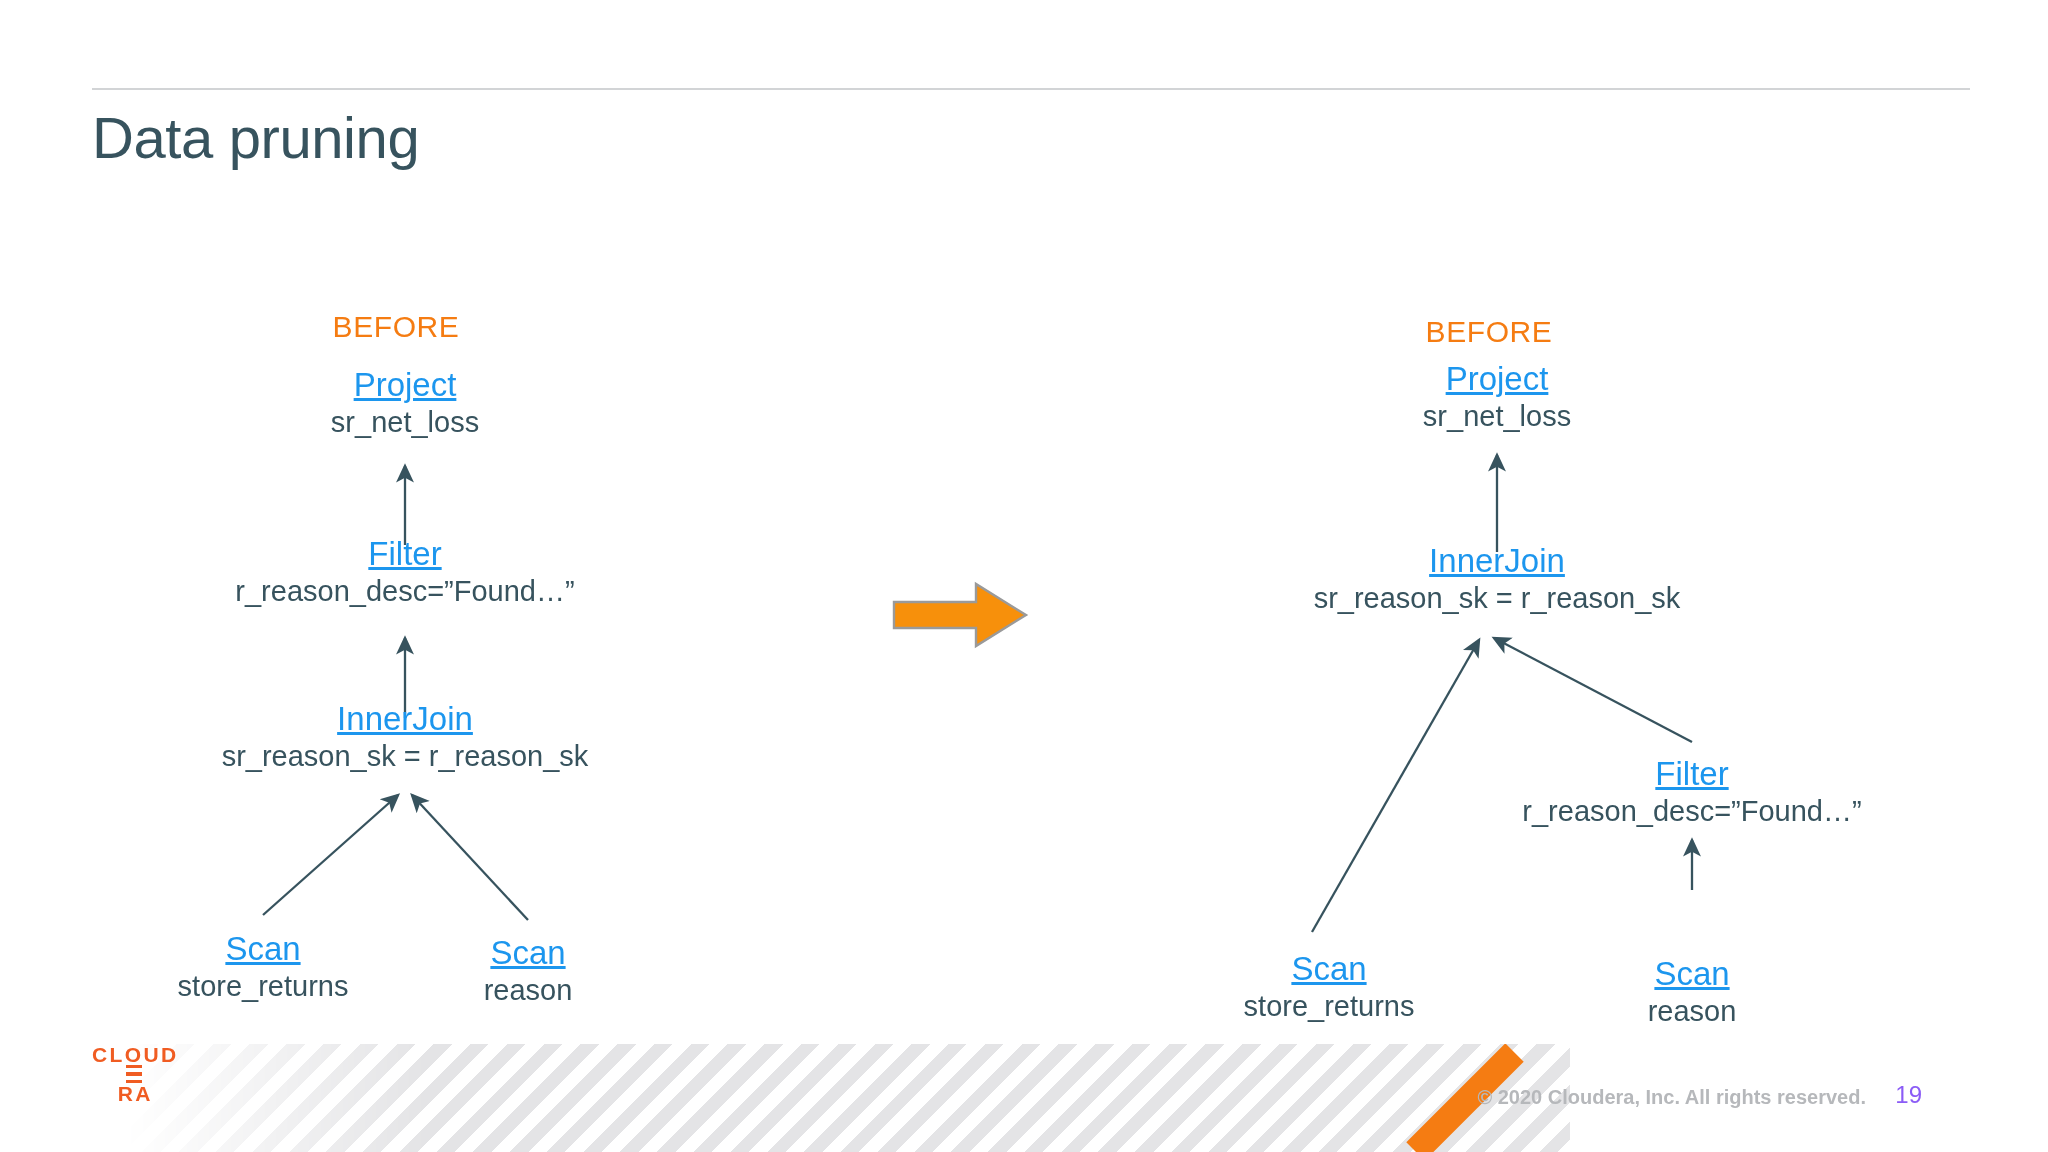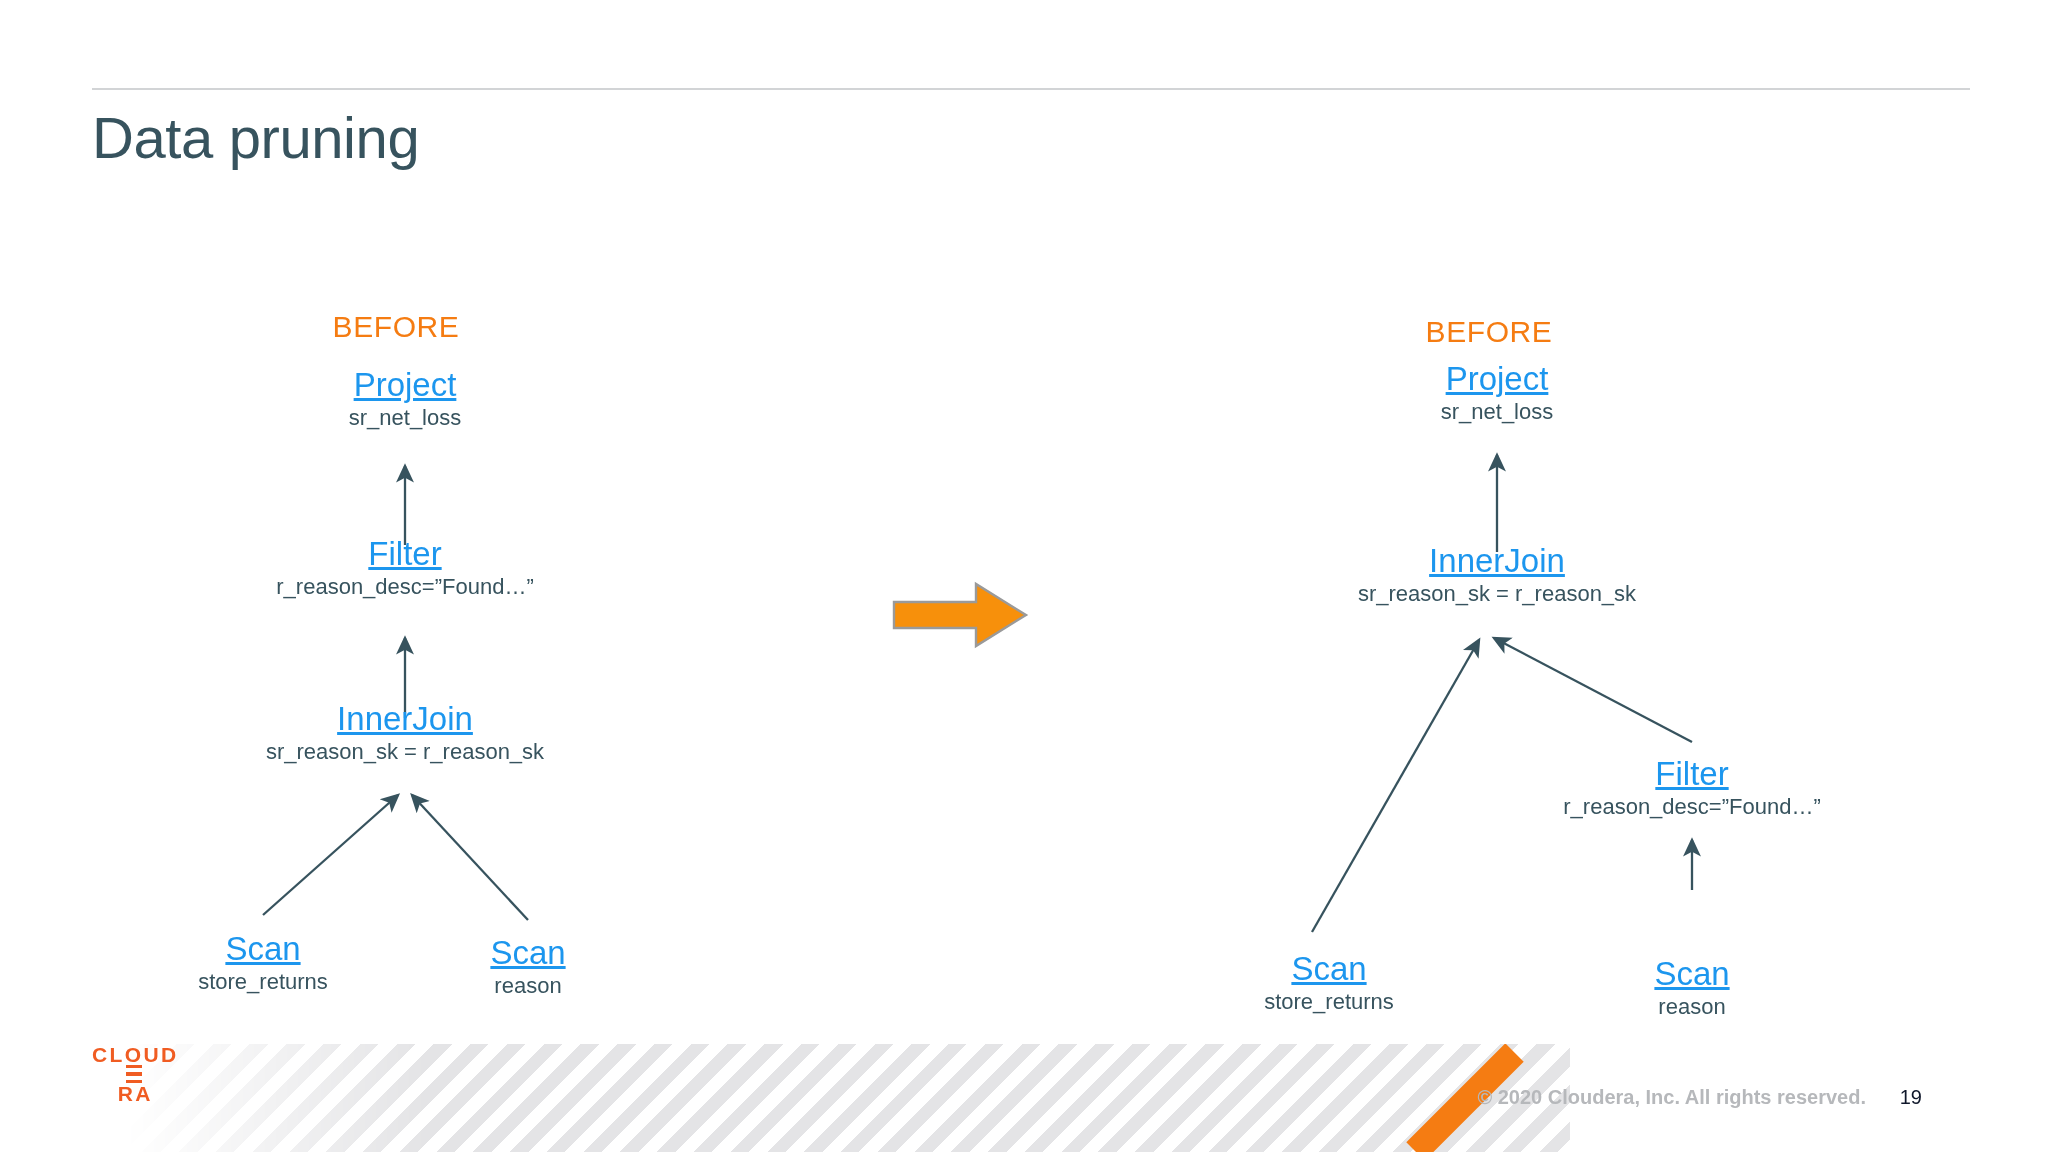--- a/index.html
+++ b/index.html
@@ -59,21 +59,21 @@
   }
   .node .op {
     display: block;
     font-size: 33px;
     color: #1c96ee;
     line-height: 1.18;
     text-decoration: underline;
   }
   .node .detail {
     display: block;
-    font-size: 22px;
+    font-size: 29px;
     color: #37535e;
     line-height: 1.18;
   }
   .phase-label {
     position: absolute;
     font-size: 30px;
     font-weight: normal;
     color: #f57c12;
     letter-spacing: 0.6px;
     white-space: nowrap;
@@ -184,22 +184,22 @@
     bottom: 43px;
     font-size: 20px;
     color: #b6b8bb;
     white-space: nowrap;
     font-weight: bold;
   }
   .page-number {
     position: absolute;
     right: 126px;
     bottom: 43px;
-    font-size: 20px;
-    color: #0f172a;
+    font-size: 24px;
+    color: #8b5cf6;
     white-space: nowrap;
   }
 </style>
 </head>
 <body>
 
 <div id="slide">
 
   <div class="top-rule"></div>
   <div class="slide-title">Data pruning</div>

